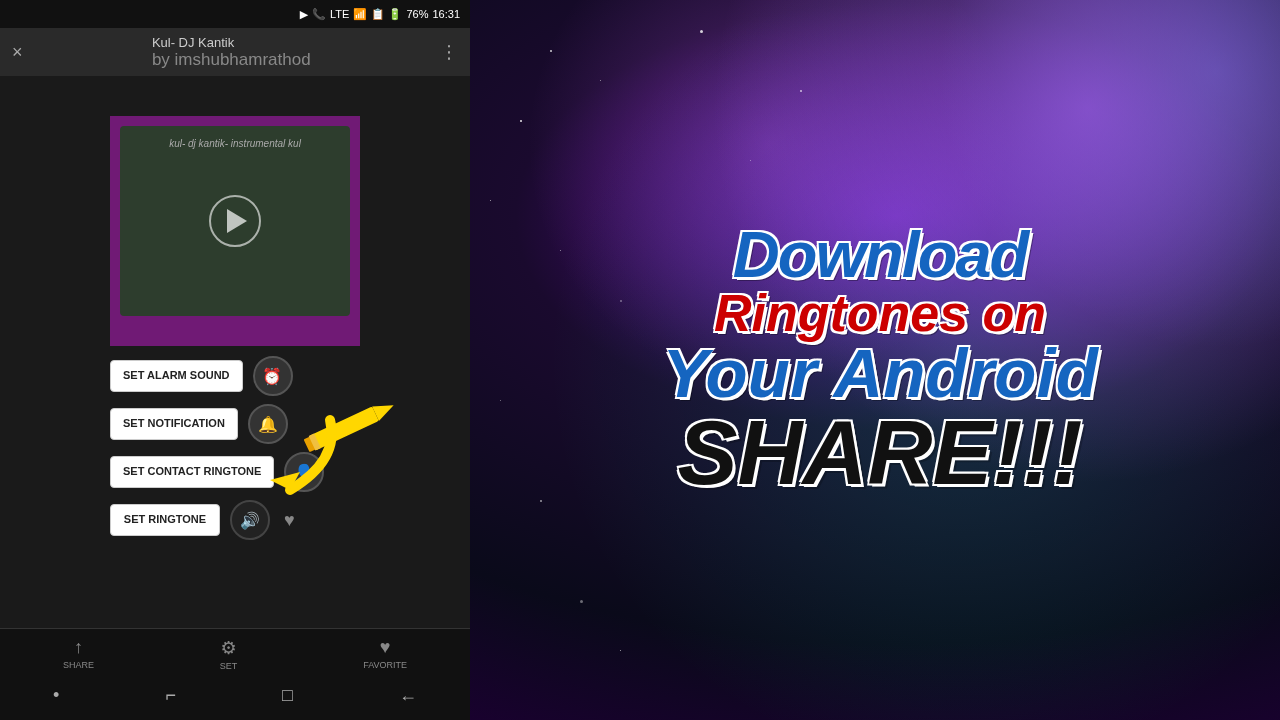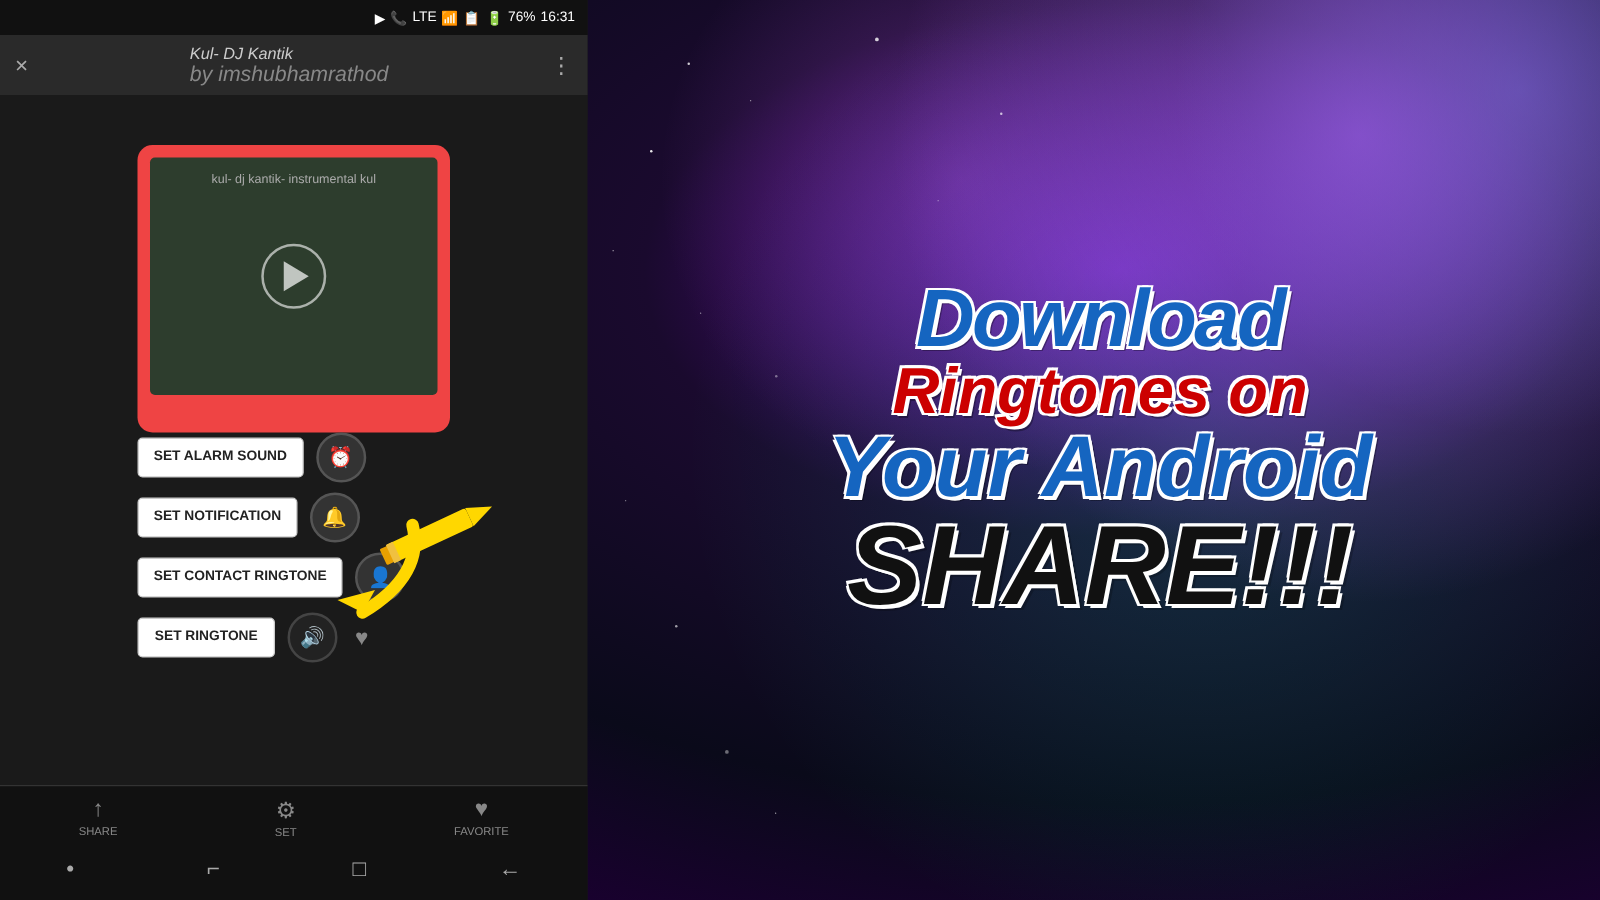--- a/index.html
+++ b/index.html
@@ -74,30 +74,31 @@
       padding: 0 12px;
     }
     .header-title {
       color: #ccc;
       font-size: 13px;
     }
     .header-sub {
       color: #888;
       font-size: 17px;
     }
-    .header-left { display: flex; flex-direction: column; font-style: italic; }
+    .header-left { display: flex; flex-direction: column; }
     .close-btn { color: #aaa; font-size: 18px; cursor: pointer; }
     .more-btn { color: #aaa; font-size: 18px; cursor: pointer; }
 
     
     .phone-screen {
-      background: #ef4444;
+      background: #701a75;
       margin: 20px 110px 0 110px;
-      border-radius: 12px;
+      border-radius: 0;
       padding: 10px;
+      font-style: italic;
     }
 
     
     .player-thumb {
       background: #2d3d2d;
       border-radius: 4px;
       height: 190px;
       display: flex;
       flex-direction: column;
       align-items: center;
@@ -126,21 +127,21 @@
       width: 0;
       height: 0;
       border-top: 12px solid transparent;
       border-bottom: 12px solid transparent;
       border-left: 20px solid rgba(255,255,255,0.7);
       margin-left: 4px;
     }
 
     
     .actions-area {
-      padding: 0 110px;
+      padding: 10px 110px;
       display: flex;
       flex-direction: column;
       gap: 8px;
     }
     .action-row {
       display: flex;
       align-items: center;
       gap: 10px;
     }
     .action-btn {

